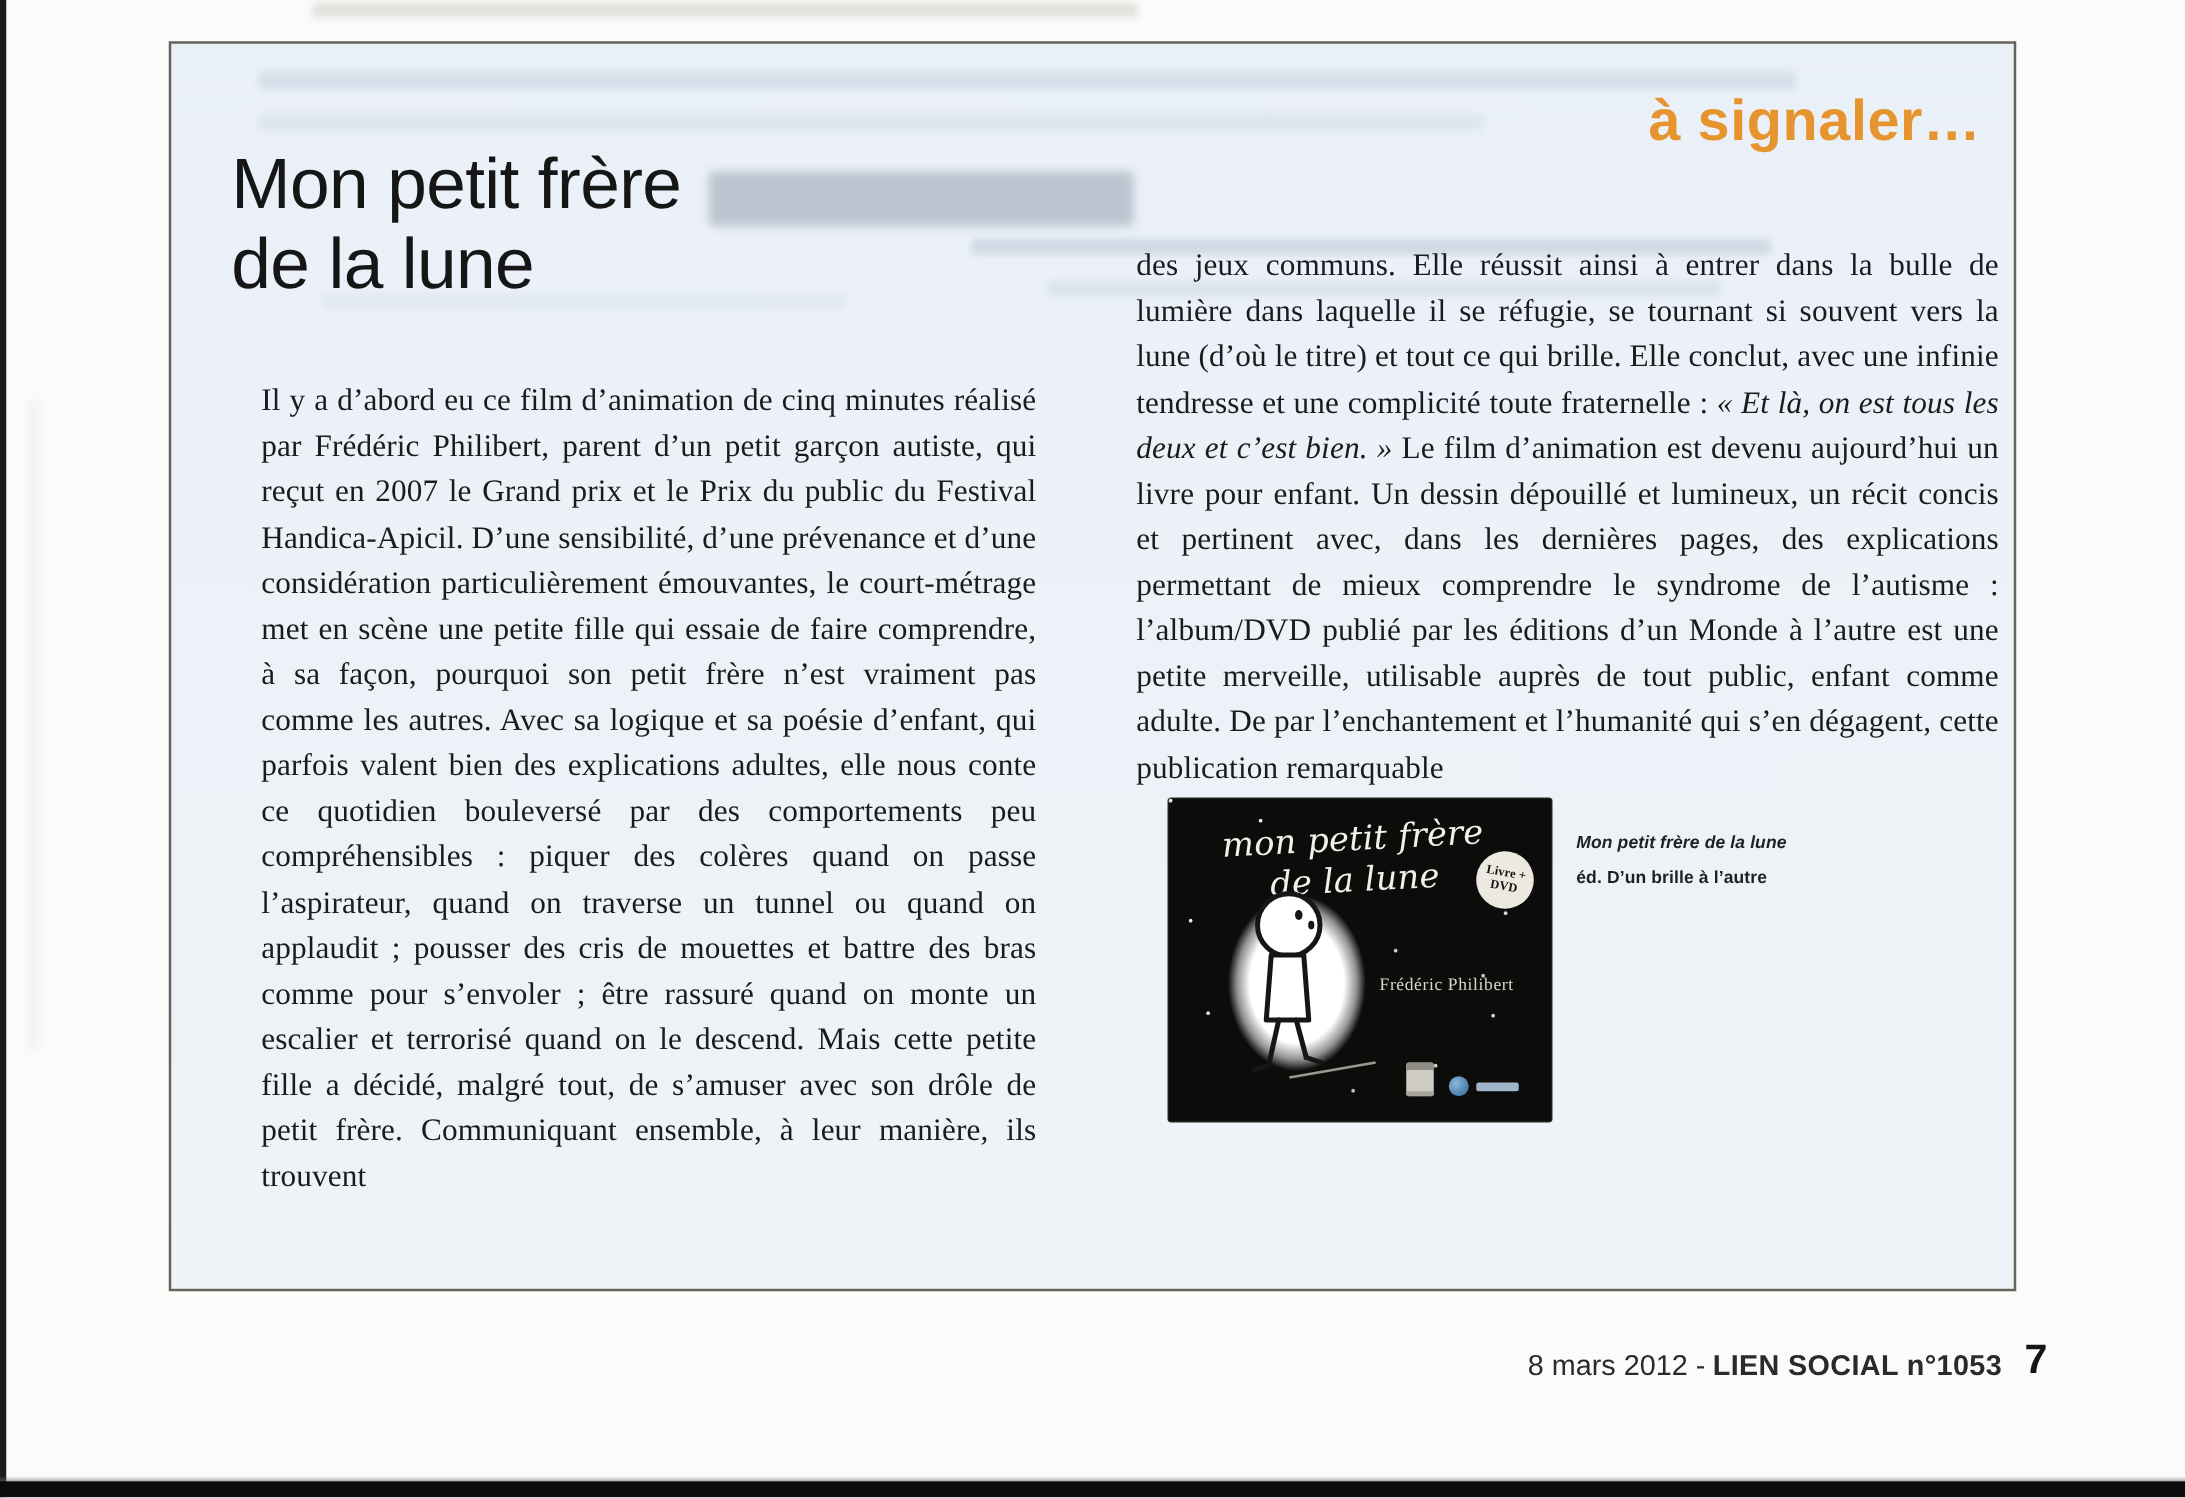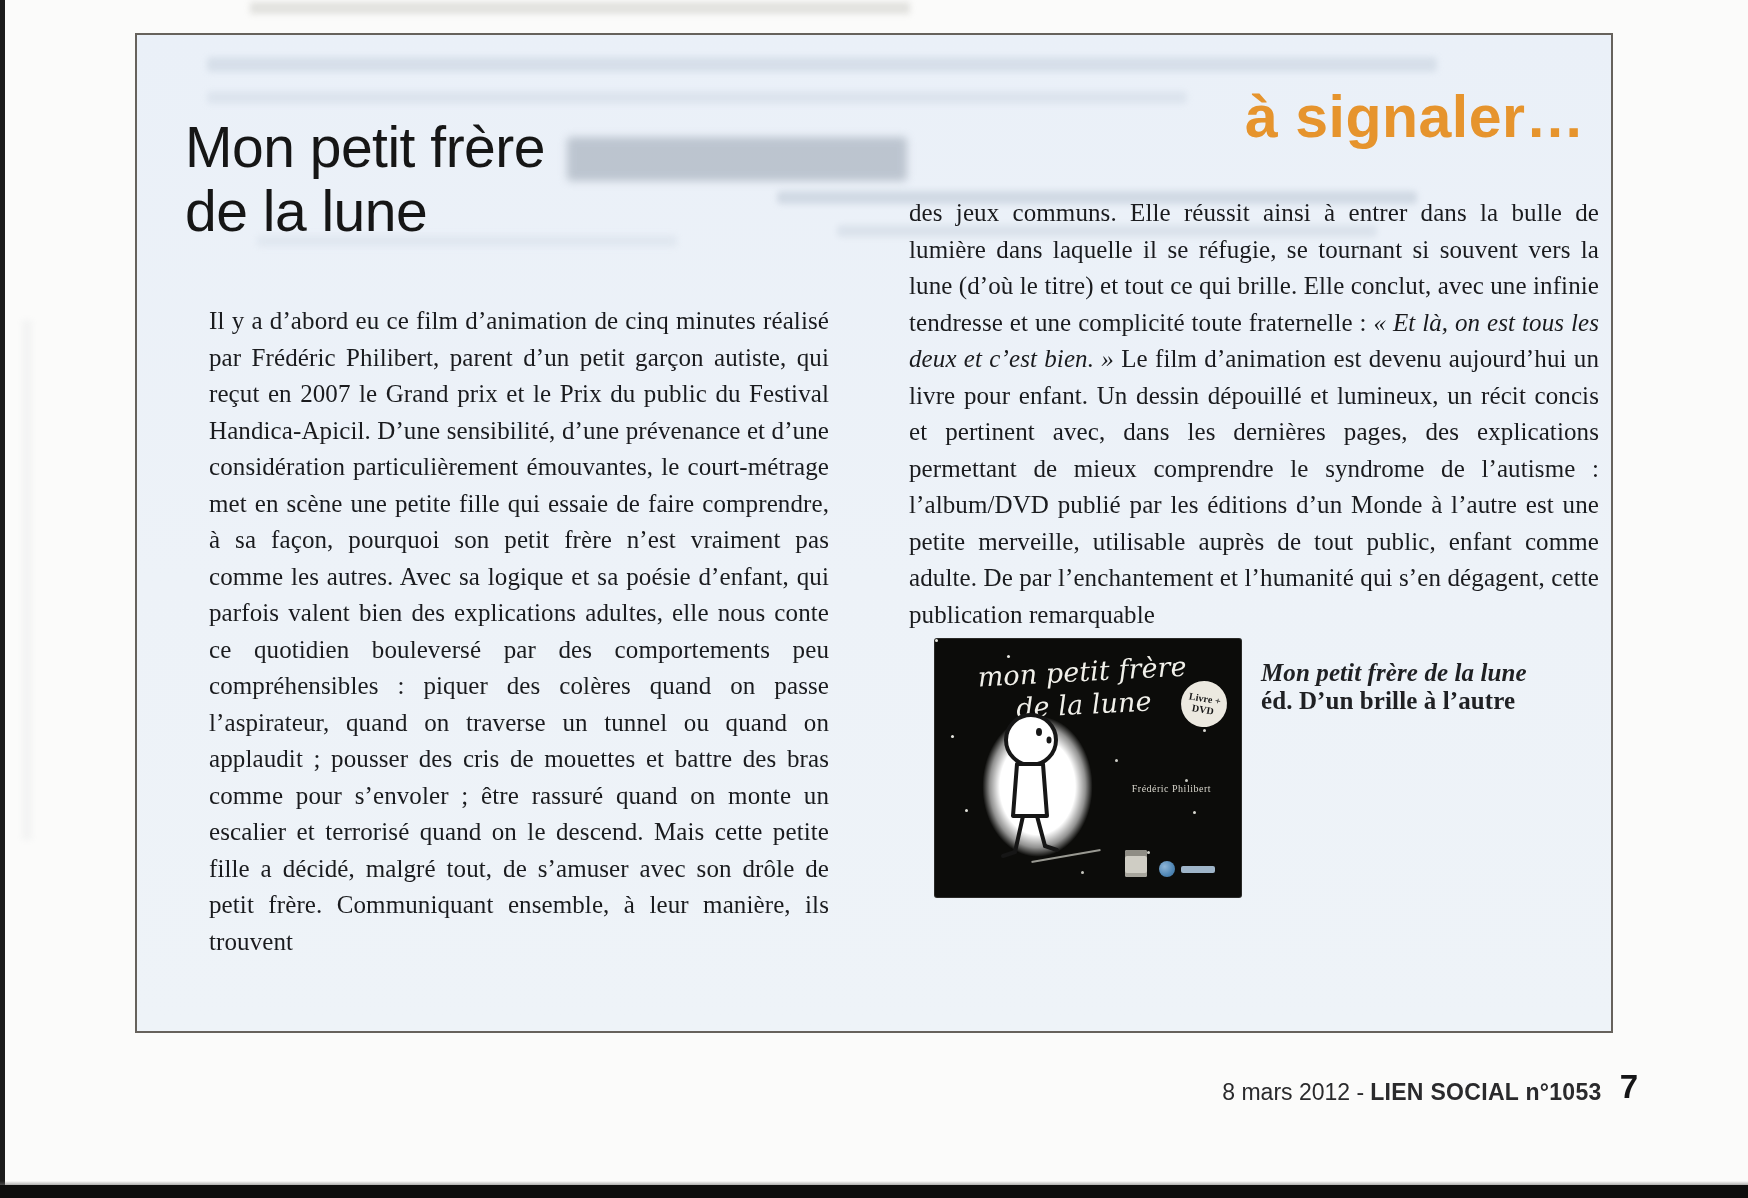--- a/index.html
+++ b/index.html
@@ -28,22 +28,22 @@
   .g2{left:70px;top:56px;width:980px;height:13px;background:#c3cedb;opacity:.34;}
   .g3{left:430px;top:102px;width:340px;height:44px;background:#8f9aa8;opacity:.5;filter:blur(4px);}
   .g4{left:640px;top:156px;width:640px;height:13px;background:#aab7c6;opacity:.4;}
   .g5{left:700px;top:190px;width:540px;height:12px;background:#b8c4d2;opacity:.32;}
   .g6{left:120px;top:200px;width:420px;height:12px;background:#c6d1dd;opacity:.28;}
   .ghost-top{position:absolute;left:250px;top:2px;width:660px;height:12px;background:#c9c9c4;
     opacity:.5;filter:blur(3px);}
 
   
   .signal{
-    position:absolute;top:48px;right:26px;
-    font-size:59px;font-weight:bold;letter-spacing:.5px;color:#e6942d;
+    position:absolute;top:34px;right:26px;
+    font-size:46px;font-weight:bold;letter-spacing:.5px;color:#e6942d;
   }
 
   
   .title{
     position:absolute;left:48px;top:80px;
     font-size:57px;line-height:64px;color:#161616;font-weight:400;letter-spacing:-.5px;
   }
 
   
   .col{
@@ -77,39 +77,39 @@
     display:flex;align-items:center;justify-content:center;text-align:center;
     transform:rotate(10deg);padding:2px;box-sizing:border-box;
   }
   .cover-glow{
     position:absolute;left:30px;top:55px;width:145px;height:185px;
     background:radial-gradient(ellipse 50% 50% at 50% 50%,#ffffff 52%,rgba(255,255,255,.55) 66%,rgba(255,255,255,0) 76%);
   }
   .cover-figure{position:absolute;left:30px;top:55px;width:145px;height:185px;}
   .cover-author{
     position:absolute;right:30px;top:132px;
-    font-size:10px;color:#d8d6cc;letter-spacing:.5px;
+    font-size:14px;color:#d8d6cc;letter-spacing:.5px;
   }
   .cover-logos{position:absolute;right:26px;bottom:20px;display:flex;align-items:flex-end;gap:12px;}
   .logo-square{width:22px;height:27px;background:#cfcdc4;border-radius:2px;
     box-shadow:inset 0 6px 0 #8f8d85, inset 0 -4px 0 #a7a59c;}
   .logo-round{width:16px;height:16px;border-radius:50%;
     background:radial-gradient(circle at 35% 35%,#8fb6d8,#4f86b5 60%,#3c6f99);}
   .logo-text{width:34px;height:7px;background:#9fb5c9;border-radius:2px;margin-left:-6px;margin-bottom:4px;}
   .cover-stars{position:absolute;left:0;top:0;width:3px;height:3px;border-radius:50%;background:#e9e9e2;
     box-shadow:72px 16px #e9e9e2, 238px 24px #dededa, 16px 96px #e9e9e2, 268px 90px #d8d8d2,
     180px 120px #cfcfc8, 30px 170px #e2e2da, 258px 172px #d8d8d0, 96px 40px #c9c9c2,
     212px 212px #d2d2ca, 146px 232px #c5c5bd, 250px 140px #c9c9c1;}
   .cover-groundline{position:absolute;left:96px;top:216px;width:70px;height:2px;background:#bdbdb4;
     transform:rotate(-10deg);opacity:.8;}
 
   
   .book-info{
-    margin-top:20px;font-family:Liberation Serif, serif;
-    font-size:25px;line-height:28px;color:#1f2023;font-weight:600;
+    margin-top:20px;font-family:Liberation Sans, sans-serif;
+    font-size:14px;line-height:28px;color:#1f2023;font-weight:600;
   }
   .bi-title{font-style:italic;font-weight:bold;}
 
   
   .footer{
     position:absolute;right:110px;top:1068px;
     display:flex;align-items:flex-end;color:#2a2a2c;font-size:23px;
   }
   .footer .journal{font-weight:bold;margin-left:6px;letter-spacing:.3px;}
   .footer .pagenum{font-weight:bold;font-size:33px;margin-left:18px;color:#151517;}

